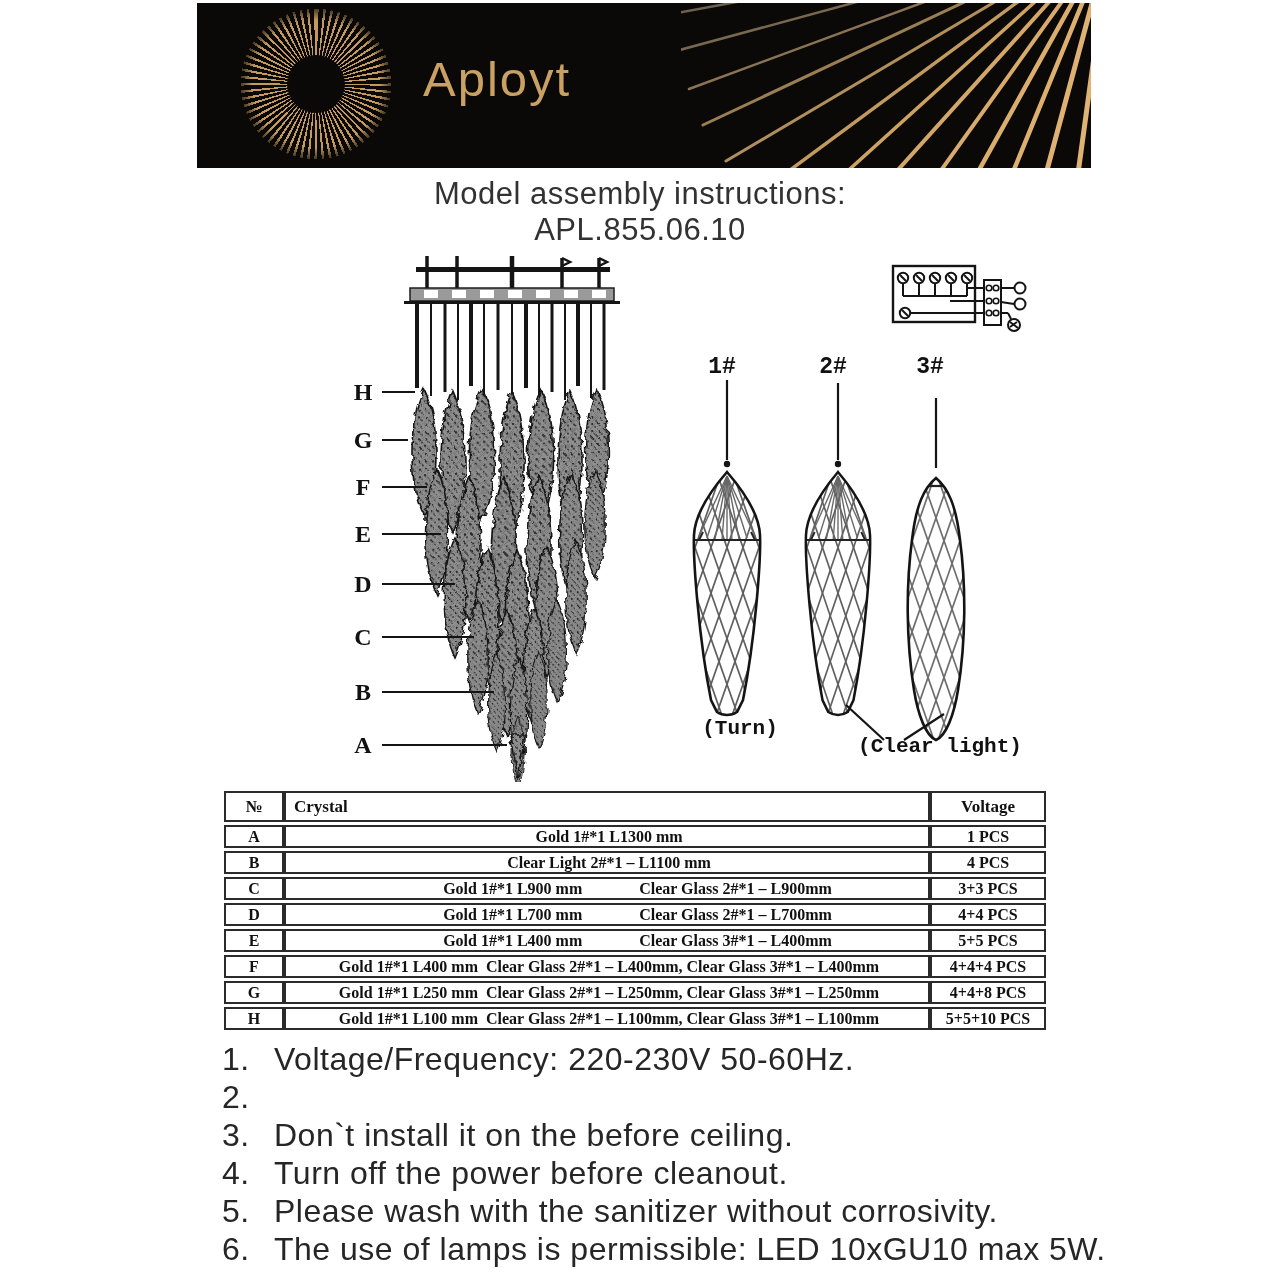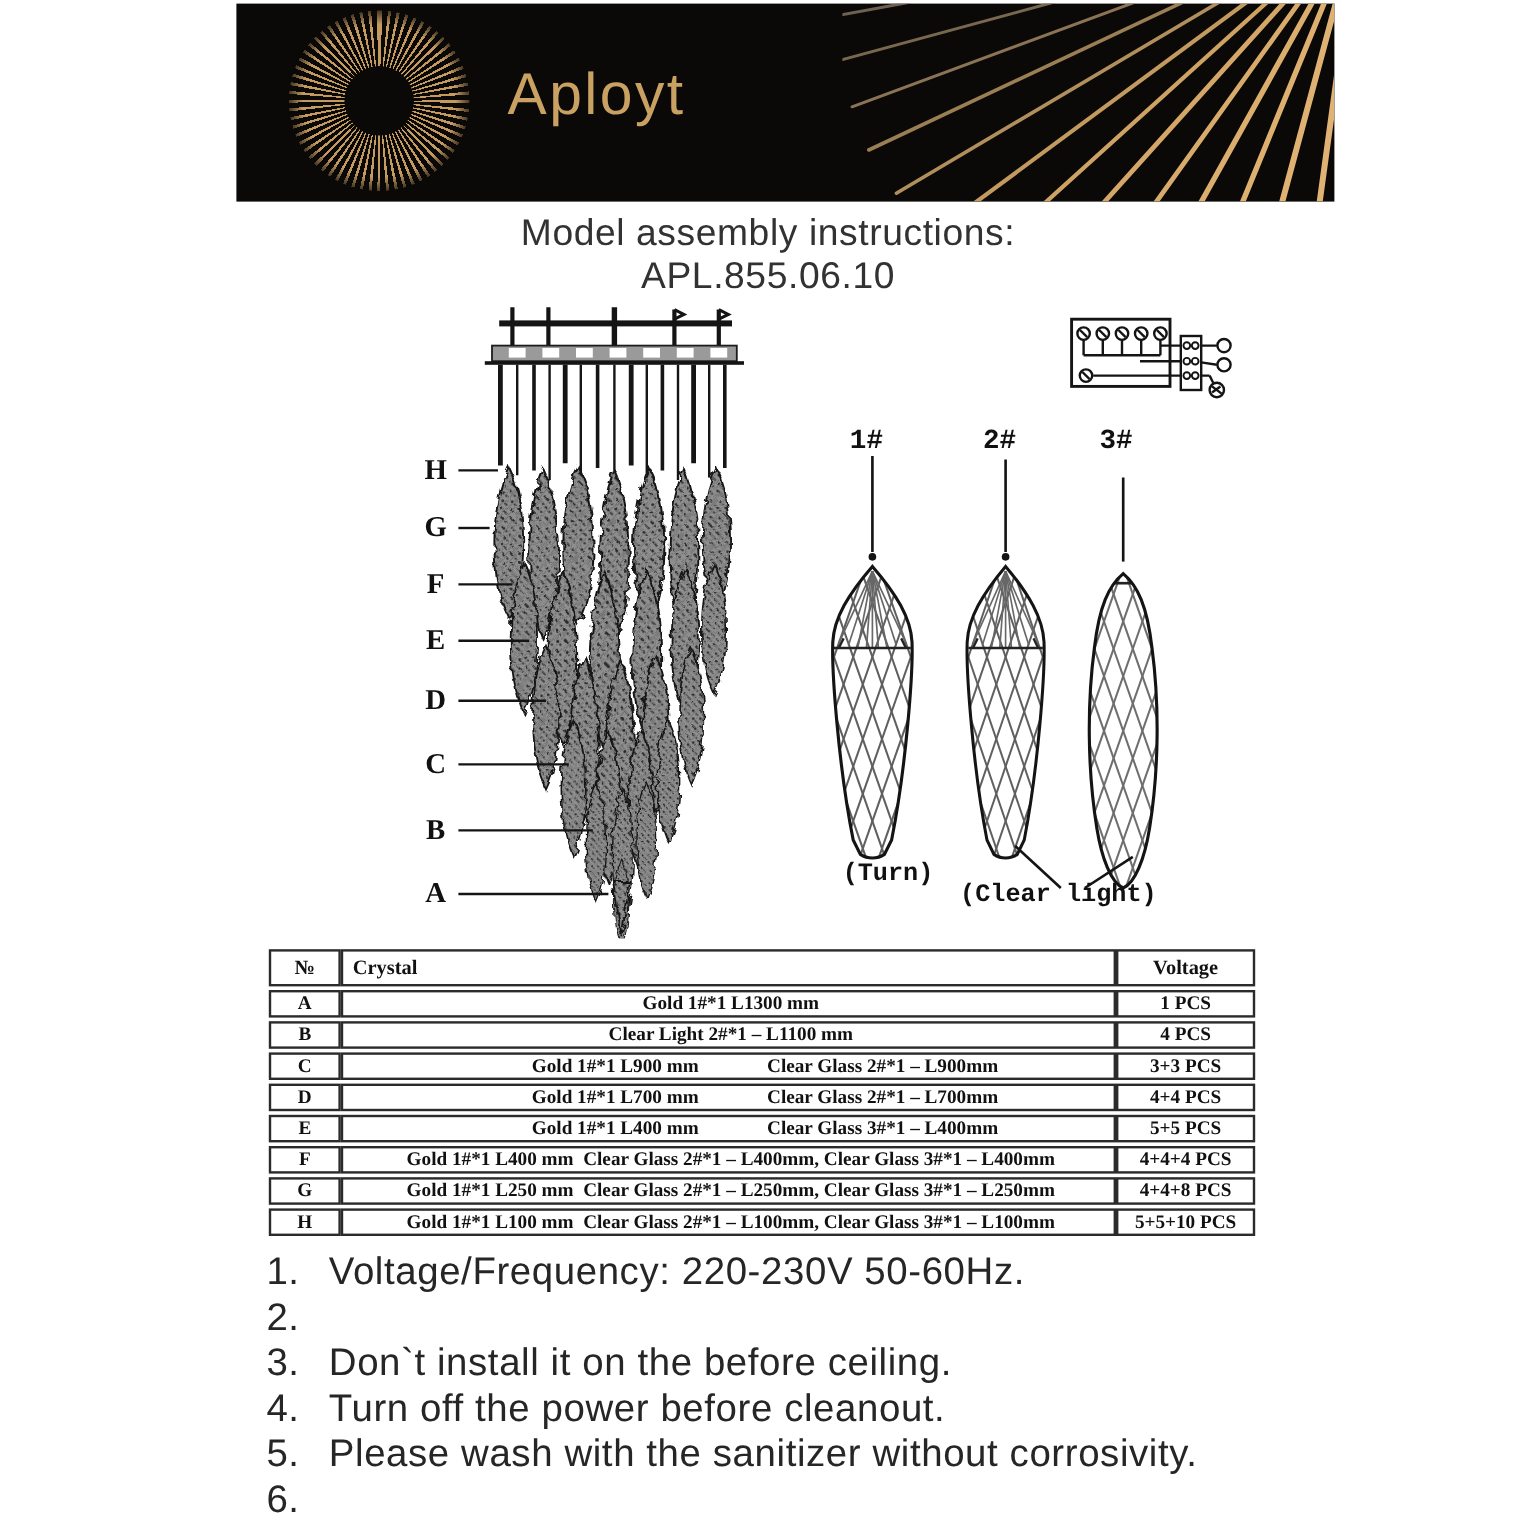--- a/index.html
+++ b/index.html
@@ -1,20 +1,20 @@
 <!DOCTYPE html>
 <html><head>
 <meta charset="utf-8">
 <style>
   html,body{margin:0;padding:0;background:#ffffff;}
   .page{position:relative;width:1280px;height:1280px;background:#ffffff;overflow:hidden;
         font-family:"Liberation Sans",sans-serif;}
 
   
-  .banner{position:absolute;left:197px;top:3px;width:894px;height:165px;background:#0b0907;overflow:hidden;padding-left:21px;}
+  .banner{position:absolute;left:197px;top:3px;width:894px;height:165px;background:#0b0907;overflow:hidden;}
   .sunburst{position:absolute;left:44px;top:6px;width:150px;height:150px;border-radius:50%;
             background:repeating-conic-gradient(#c49a5f 0deg 2deg, rgba(11,9,7,0) 2deg 5.6deg);}
   .sunburst-fade{position:absolute;left:44px;top:6px;width:150px;height:150px;border-radius:50%;
             background:radial-gradient(circle, rgba(11,9,7,0) 0 60%, #0b0907 76%);}
   .sunburst-core{position:absolute;left:90px;top:52px;width:58px;height:58px;border-radius:50%;background:#0b0907;}
   .brand{position:absolute;left:226px;top:48px;font-size:49px;font-weight:400;color:#c9a163;letter-spacing:2px;}
   .rays{position:absolute;right:0;top:0;width:410px;height:165px;}
 
   
   .title{position:absolute;left:0;top:176px;width:1280px;text-align:center;color:#323232;
@@ -306,21 +306,21 @@
   <span class="part-label" style="left:348px;top:520px">E</span>
   <span class="part-label" style="left:348px;top:570px">D</span>
   <span class="part-label" style="left:348px;top:623px">C</span>
   <span class="part-label" style="left:348px;top:678px">B</span>
   <span class="part-label" style="left:348px;top:731px">A</span>
 
   <span class="cry-label" style="left:722px;top:354px">1#</span>
   <span class="cry-label" style="left:833px;top:354px">2#</span>
   <span class="cry-label" style="left:930px;top:354px">3#</span>
   <span class="cry-caption" style="left:740px;top:717px">(Turn)</span>
-  <span class="cry-caption" style="left:882px;top:735px">(Clear light)</span>
+  <span class="cry-caption" style="left:940px;top:735px">(Clear light)</span>
 
   <table class="parts-table">
     <tbody>
         <tr class="hdr">
       <td class="col-num">№</td>
       <td class="col-cry" style="text-align:left">Crystal</td>
       <td class="col-qty">Voltage</td>
     </tr>
     <tr>
       <td class="col-num">A</td>
@@ -380,16 +380,17 @@
     <div class="instr-item">
       <span class="num">4.</span>
       <span class="txt">Turn off the power before cleanout.</span>
     </div>
     <div class="instr-item">
       <span class="num">5.</span>
       <span class="txt">Please wash with the sanitizer without corrosivity.</span>
     </div>
     <div class="instr-item">
       <span class="num">6.</span>
+      <span class="txt">The use of lamps is permissible: LED 10xGU10 max 5W.</span>
     </div>
   </div>
 
 </div>
 
 </body></html>

